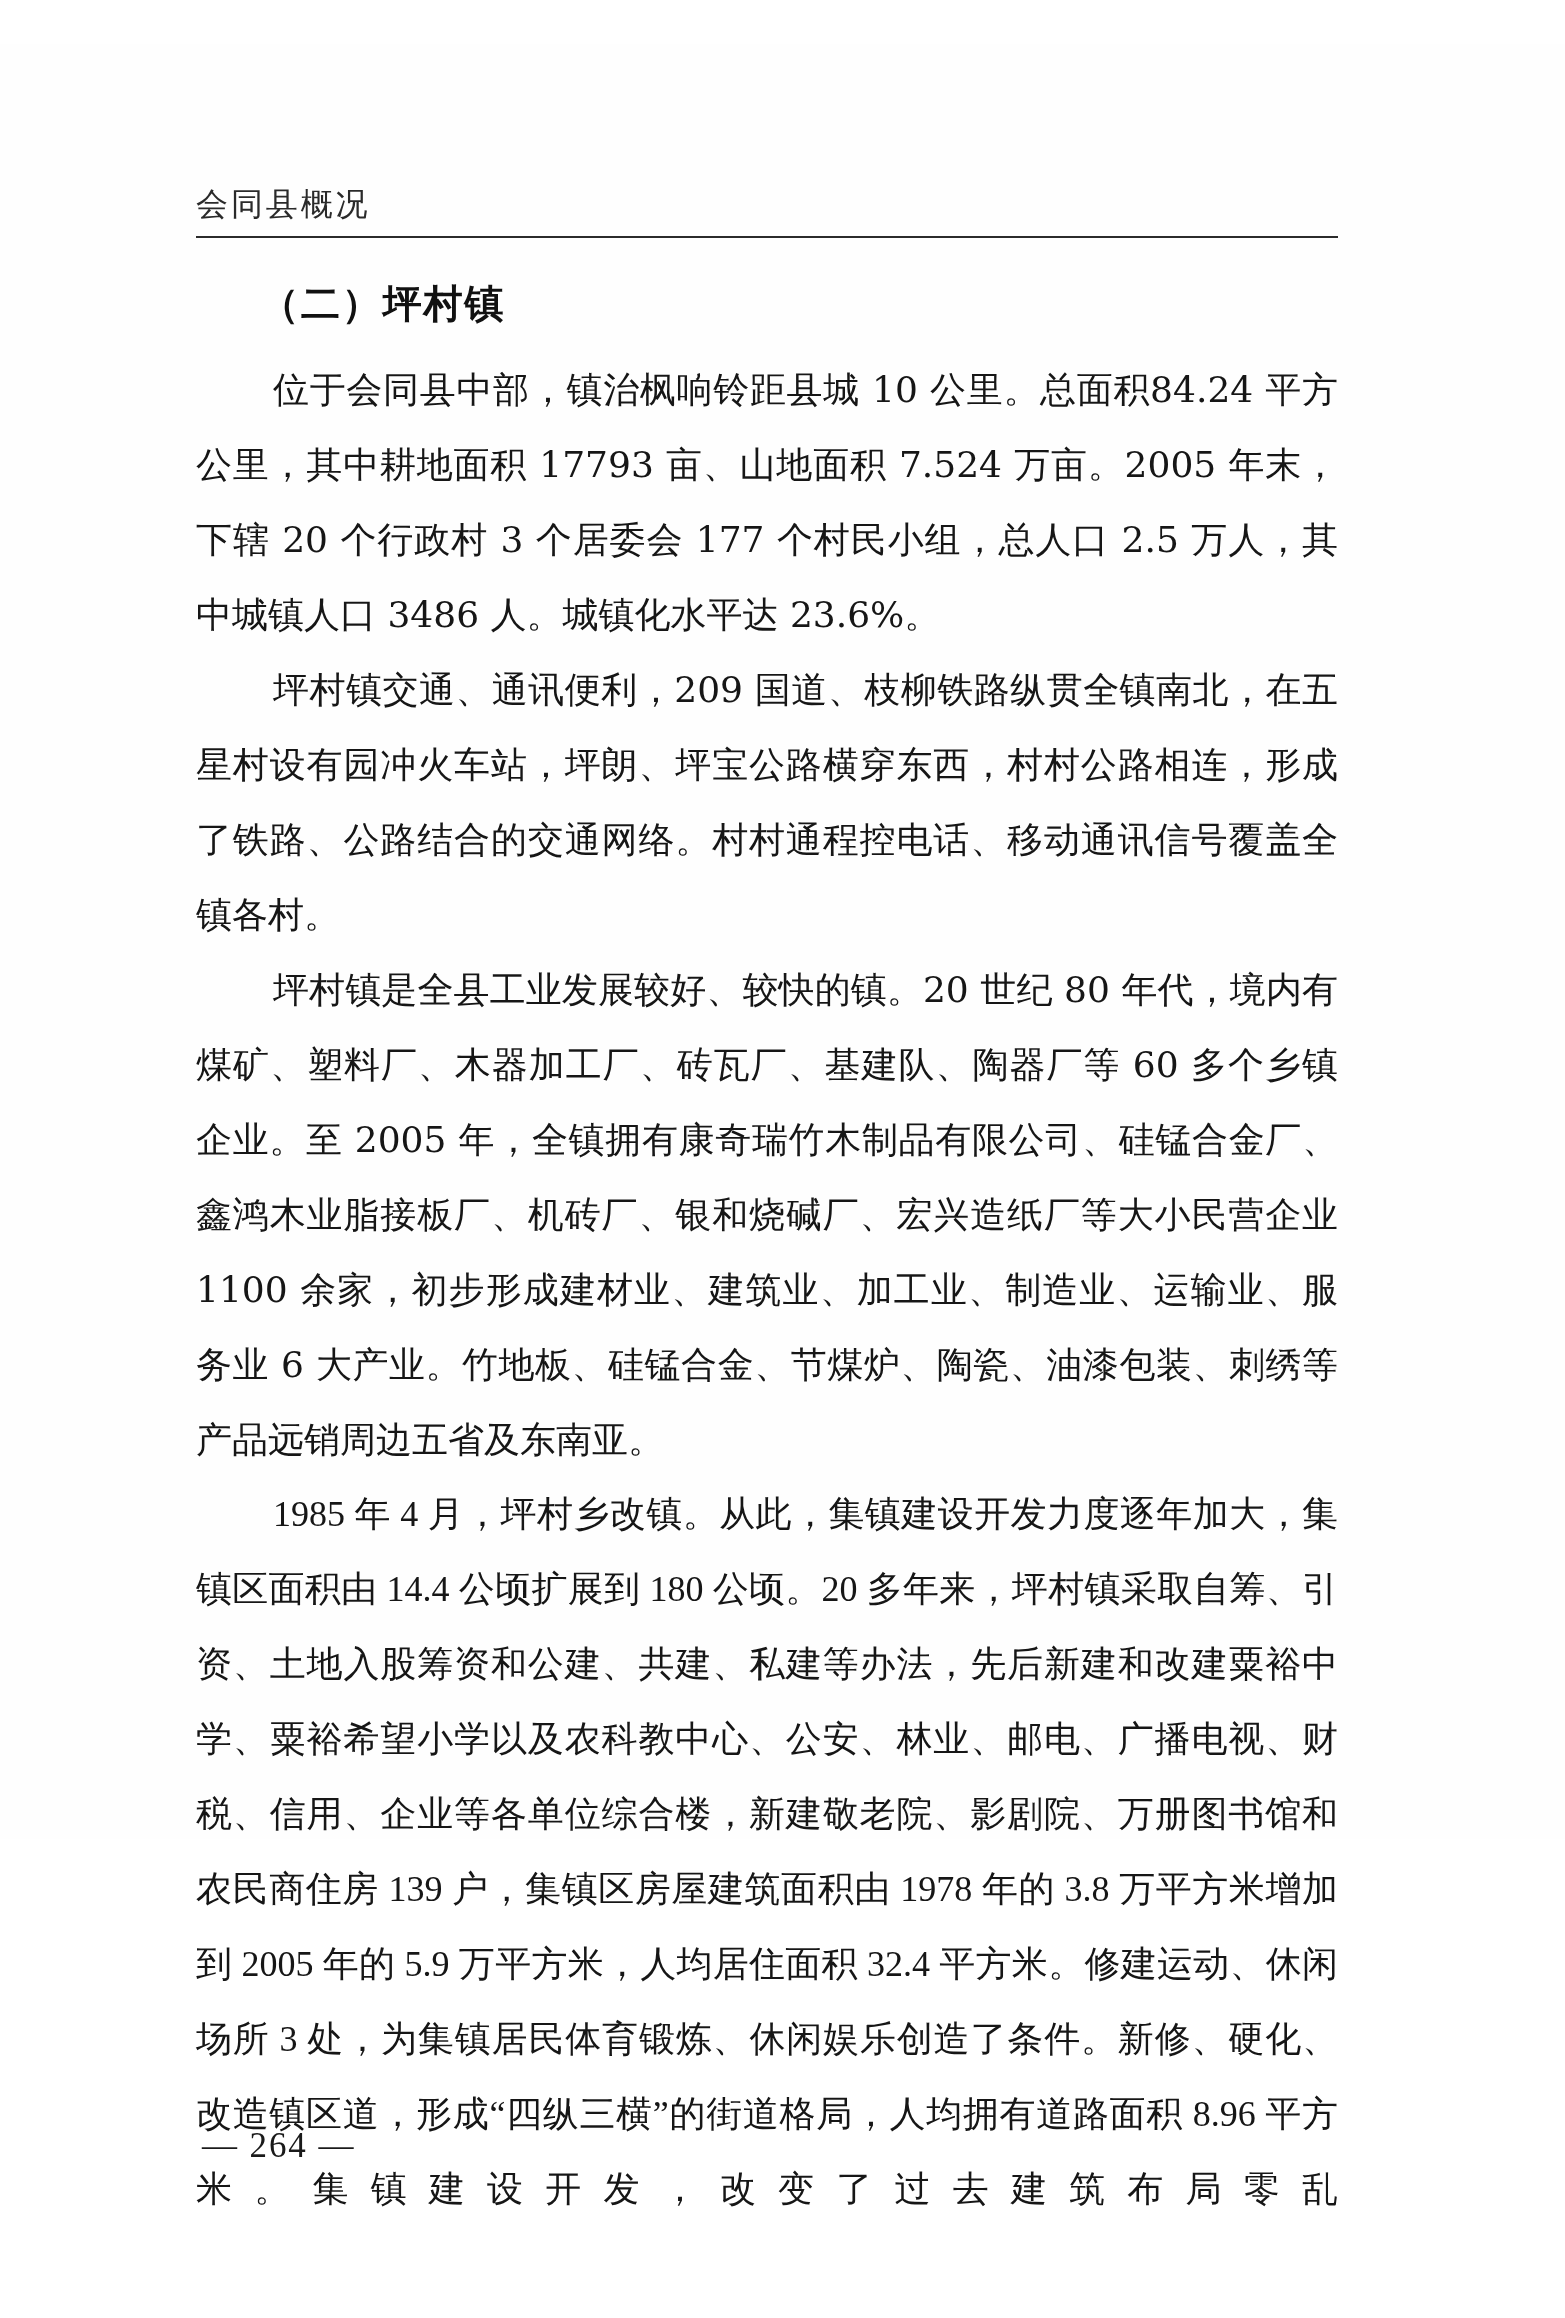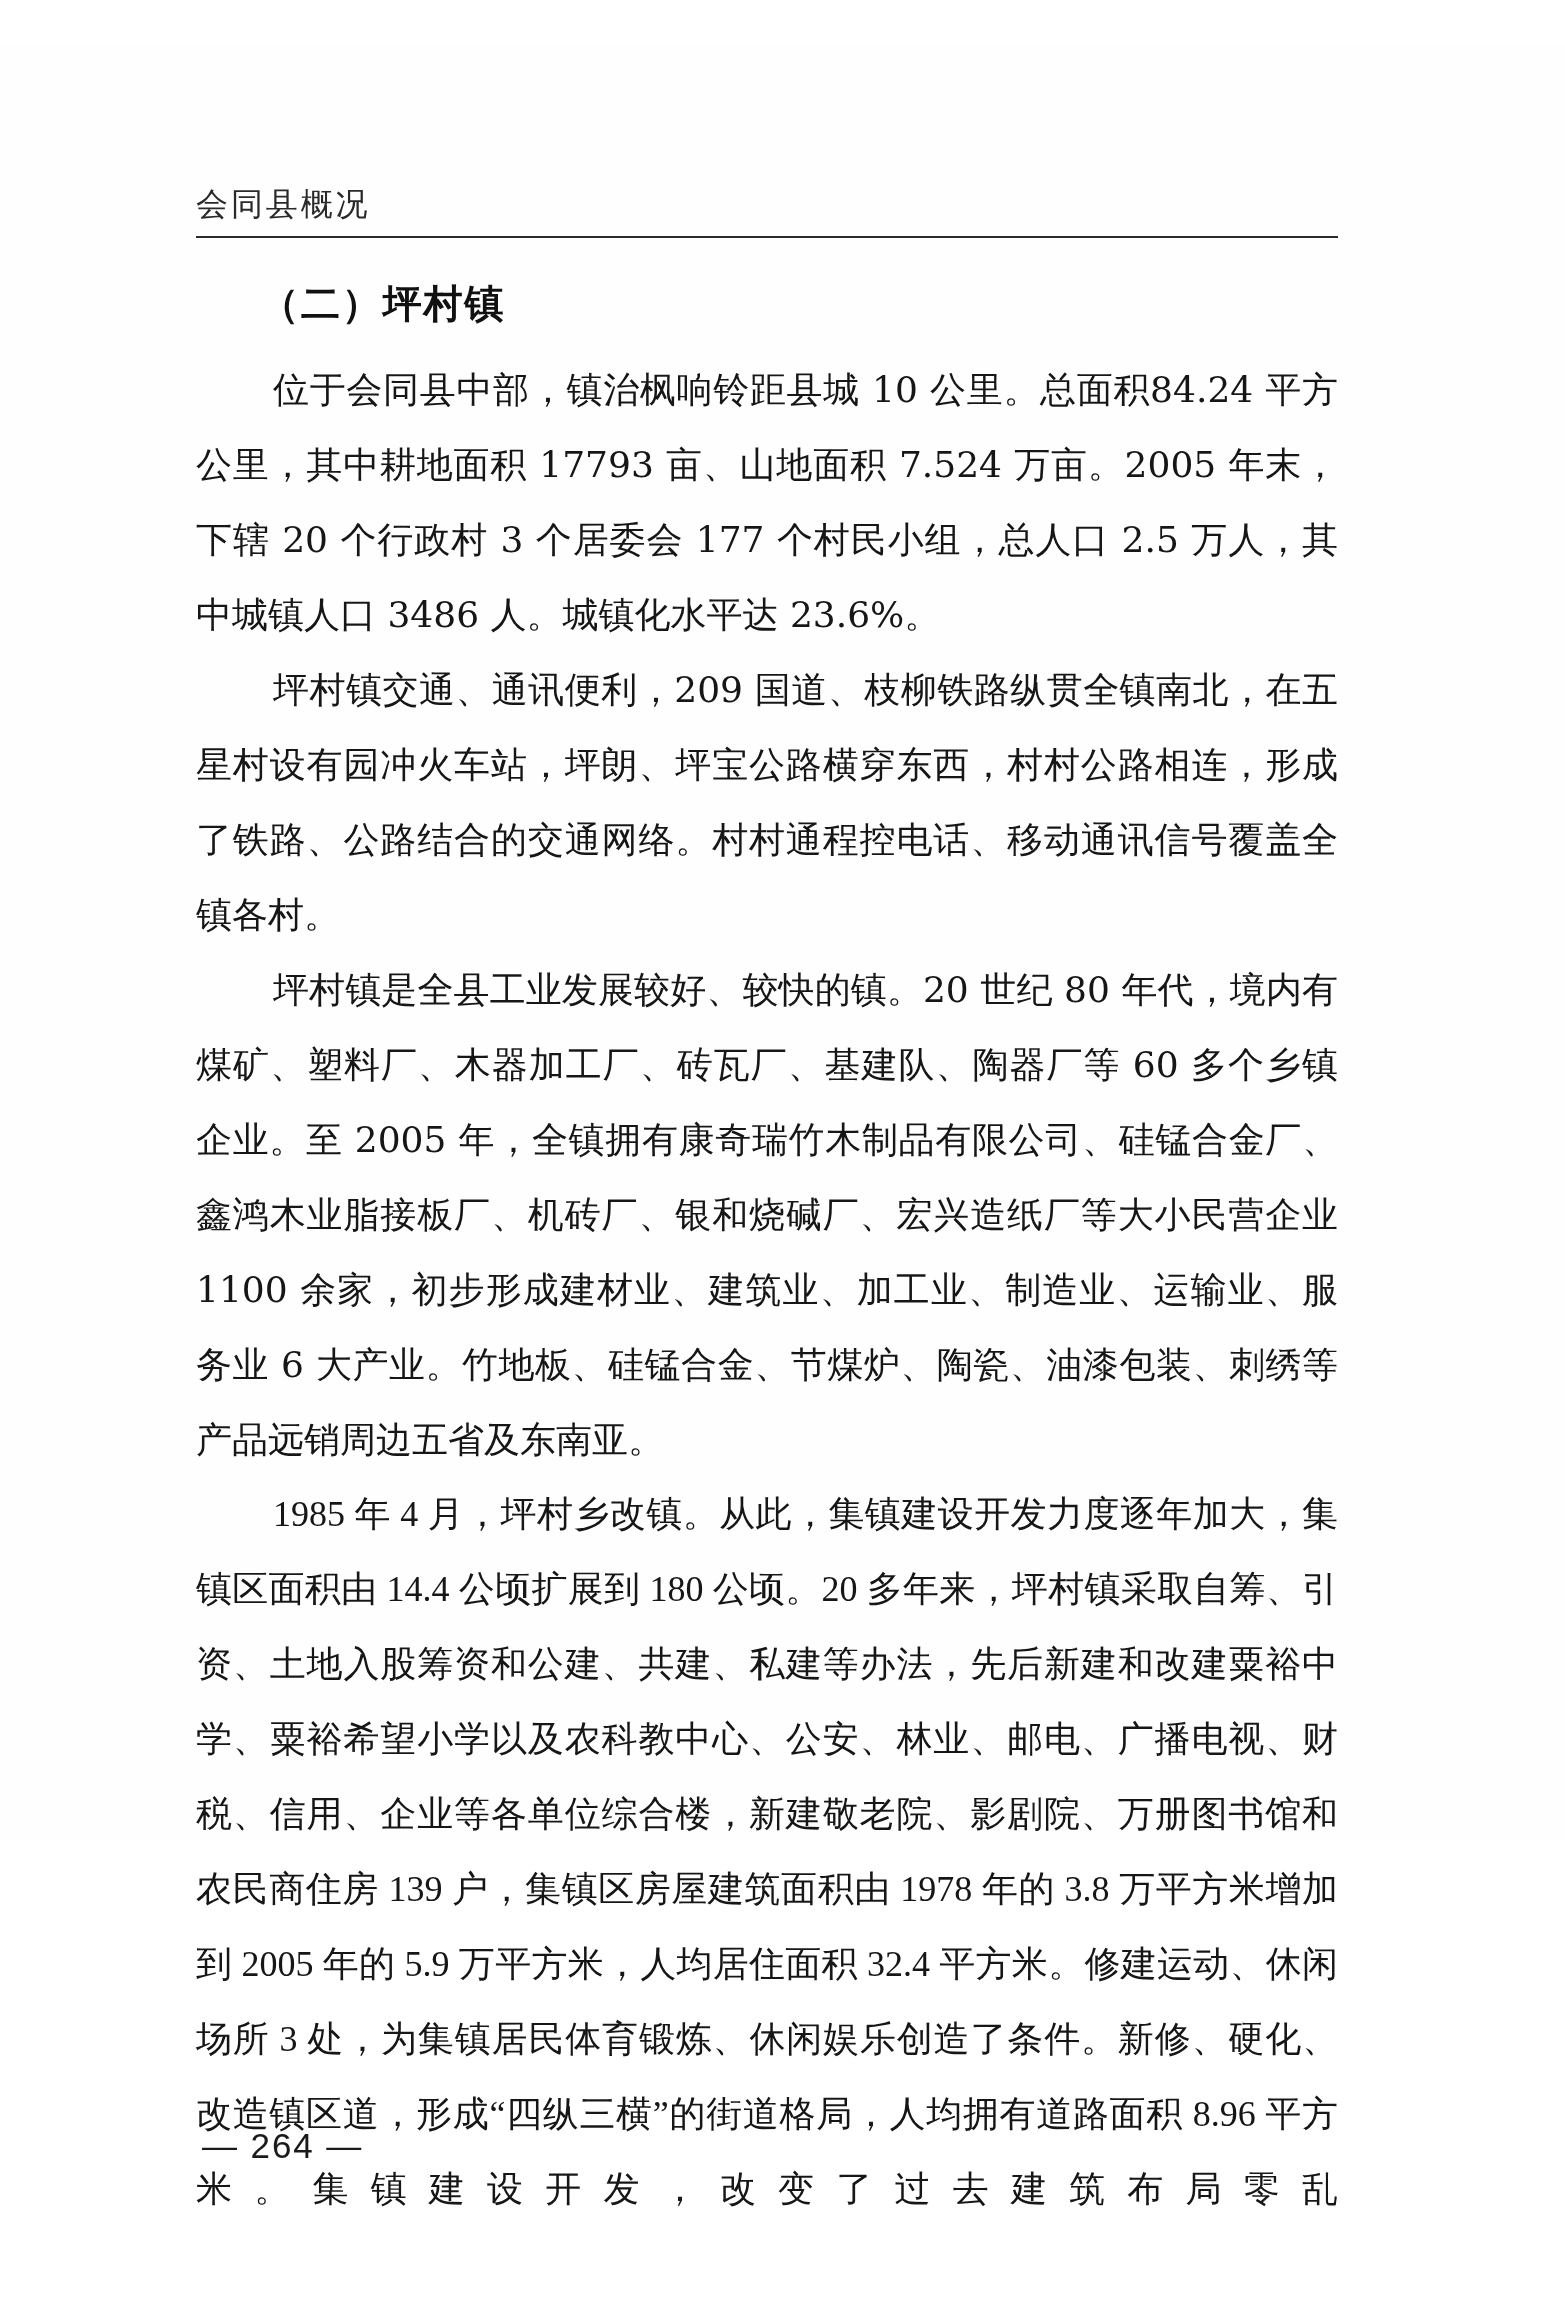--- a/index.html
+++ b/index.html
@@ -19,21 +19,21 @@
   }
   .body-text {
     position:absolute; left:196px; top:308px; width:1142px;
     font-family:"DejaVu Serif", serif; font-size:36px; line-height:75px; color:#161616;
     text-align:justify; text-justify:inter-character;
   }
   .body-text p { margin:0; text-indent:77px; text-align:justify; text-align-last:left; }
   .body-text p.last-cut { text-align-last:justify;font-family:Liberation Serif, serif; }
   .page-number {
     position:absolute; left:202px; top:2082px;
-    font-family:Liberation Sans, sans-serif; font-size:35px; color:#1a1a1a; letter-spacing:1.9px;text-align:center;
+    font-family:Liberation Serif, serif; font-size:35px; color:#1a1a1a; letter-spacing:1.9px;text-align:center;
   }
 </style>
 </head>
 <body>
 
 <div class="page">
   <div class="running-head">会同县概况</div>
   <div class="head-rule"></div>
 
   <div class="section-title">（二）坪村镇</div>

